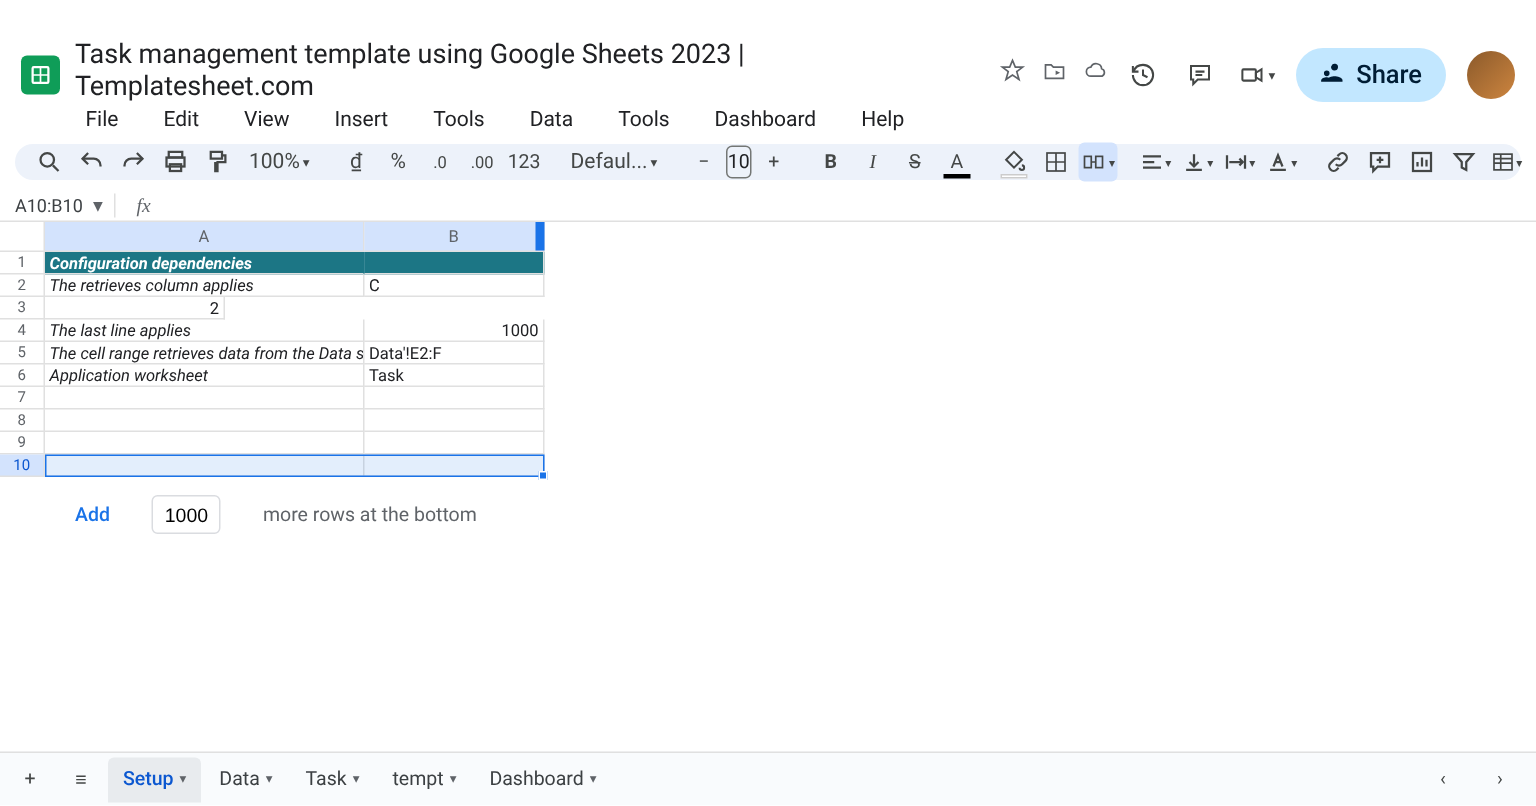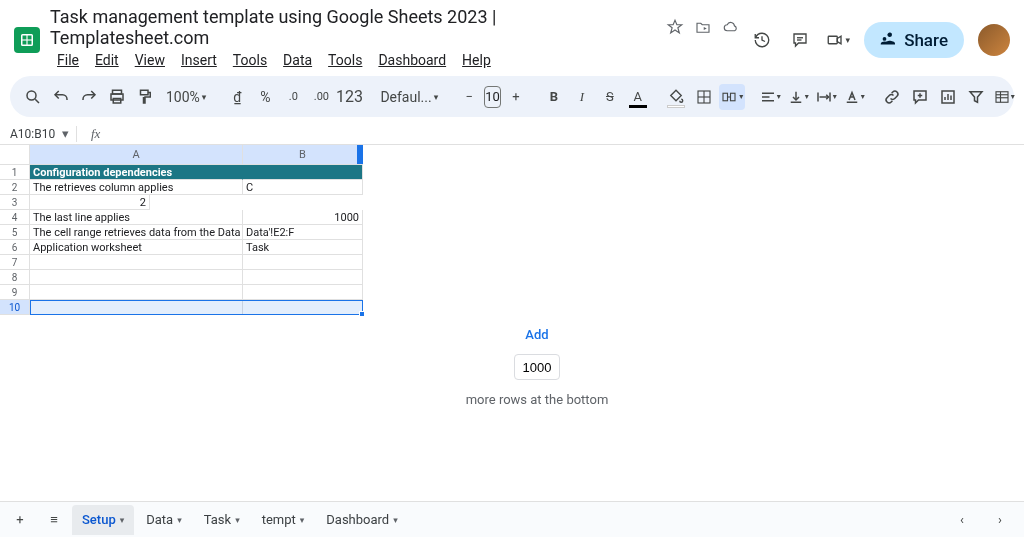--- a/index.html
+++ b/index.html
@@ -2,34 +2,34 @@
 <html><head>
 <meta charset="utf-8">
 <style>
 * { margin: 0; padding: 0; box-sizing: border-box; }
 body { font-family: "Google Sans", Roboto, Arial, sans-serif; font-size: 13px; color: #202124; background: #fff; width: 1024px; height: 537px; overflow: hidden; display: flex; flex-direction: column; }
 
 
 .titlebar { display: flex; align-items: center; padding: 6px 14px 0 14px; gap: 10px; }
 .logo { width: 26px; height: 26px; background: #0f9d58; border-radius: 4px; display: flex; align-items: center; justify-content: center; color: #fff; }
 .title-area { flex: 1; min-width: 0; }
-.doc-title-row { display: flex; align-items: center; gap: 10px; }
+.doc-title-row { display: flex; align-items: center; gap: 10px; margin-top: 20px; }
 .doc-title { font-size: 18px; color: #202124; }
 .title-icon { width: 18px; height: 18px; color: #5f6368; display: flex; align-items: center; justify-content: center; cursor: pointer; }
 .title-right { display: flex; align-items: center; gap: 14px; }
 .icon-btn { width: 24px; height: 24px; display: flex; align-items: center; justify-content: center; color: #444746; cursor: pointer; border-radius: 50%; }
 .share-btn { background: #c2e7ff; color: #001d35; display: flex; align-items: center; gap: 6px; padding: 8px 16px; border-radius: 40px; font-weight: 500; font-size: 17px; cursor: pointer; }
 .avatar { width: 32px; height: 32px; border-radius: 50%; background: linear-gradient(135deg,#8b5a2b,#cd853f); }
 
 
-.menubar { display: flex; gap: 2px; padding: 2px 0 4px 0; text-decoration: underline; }
+.menubar { display: flex; gap: 16px; padding: 2px 0 4px 0; }
 .menubar span { padding: 2px 7px; font-size: 14px; color: #202124; border-radius: 4px; cursor: pointer; }
 
 
-.toolbar { display: flex; align-items: center; gap: 2px; padding: 4px 10px; background: #edf2fa; border-radius: 24px; margin: 2px 10px 6px 10px; height: 41px; }
+.toolbar { display: flex; align-items: center; gap: 2px; padding: 4px 10px; background: #edf2fa; border-radius: 24px; margin: 2px 10px 6px 10px; height: 24px; }
 .tb-btn { min-width: 26px; height: 26px; display: flex; align-items: center; justify-content: center; color: #444746; cursor: pointer; border-radius: 4px; position: relative; }
 .tb-btn.active { background: #d3e3fd; }
 .tb-sep { width: 1px; height: 20px; background: #c7c7c7; margin: 0 4px; }
 .tb-text { font-size: 14px; color: #444746; padding: 0 4px; }
 .tb-drop { font-size: 14px; color: #444746; padding: 0 6px; display: flex; align-items: center; gap: 2px; cursor: pointer; }
 .fontsize-box { border: 1px solid #747775; border-radius: 4px; width: 32px; height: 22px; display: flex; align-items: center; justify-content: center; font-size: 13px; }
 .color-bar { position: absolute; bottom: 2px; left: 4px; right: 4px; height: 3px; }
 .tb-flex { flex: 1; }
 
 
@@ -45,31 +45,31 @@
 .corner { width: 30px; border-right: 1px solid #e0e0e0; border-bottom: 1px solid #e0e0e0; background: #fff; }
 .col-header { border-right: 1px solid #e0e0e0; border-bottom: 1px solid #e0e0e0; font-size: 11px; color: #5f6368; display: flex; align-items: center; justify-content: center; background: #d3e3fd; }
 .col-a { width: 213px; }
 .col-b { width: 120px; position: relative; }
 .col-b-handle { position: absolute; right: -1px; top: 0; bottom: 0; width: 6px; background: #1a73e8; cursor: col-resize; }
 .rows { display: flex; flex-direction: column; }
 .row { display: flex; height: 15px; }
 .row-header { width: 30px; border-right: 1px solid #e0e0e0; border-bottom: 1px solid #e0e0e0; font-size: 10px; color: #5f6368; display: flex; align-items: center; justify-content: center; }
 .row-header.selected { background: #d3e3fd; color: #0b57d0; }
 .cell { border-right: 1px solid #e0e0e0; border-bottom: 1px solid #e0e0e0; font-size: 11px; padding: 0 3px; display: flex; align-items: center; overflow: hidden; white-space: nowrap; }
-.cell.a { width: 213px; }
+.cell.a { width: 213px; font-style: italic; }
 .cell.b { width: 120px; }
 .cell.right { justify-content: flex-end; }
 .row1 .cell { background: #1c7685; color: #fff; font-weight: bold; border-right-color: #1c7685; }
 .row1 .cell.b { border-right: 1px solid #e0e0e0; }
 .sel-row .cell { background: rgba(26,115,232,0); }
 .selection-overlay { position: absolute; left: 30px; top: 155px; width: 333px; height: 15px; border: 1px solid #1a73e8; background: rgba(26,115,232,0.12); pointer-events: none; }
 .selection-dot { position: absolute; right: -3px; bottom: -3px; width: 6px; height: 6px; background: #1a73e8; border: 1px solid #fff; }
 
 
-.add-rows { display: flex; align-items: center; gap: 12px; padding: 12px 0 0 50px; font-size: 13px; flex-direction: column; }
+.add-rows { display: flex; align-items: center; gap: 28px; padding: 12px 0 0 50px; font-size: 13px; }
 .add-link { color: #1a73e8; font-weight: 500; cursor: pointer; }
 .rows-input { width: 46px; height: 26px; border: 1px solid #dadce0; border-radius: 4px; text-align: center; font-size: 13px; }
 .add-text { color: #5f6368; }
 
 
 .tabbar { display: flex; align-items: center; height: 36px; border-top: 1px solid #e0e0e0; padding: 0 4px; gap: 2px; background: #f9fbfd; position: relative; }
 .tab-btn { width: 32px; height: 30px; display: flex; align-items: center; justify-content: center; color: #444746; cursor: pointer; border-radius: 4px; }
 .sheet-tab { display: flex; align-items: center; gap: 4px; padding: 0 10px; height: 30px; font-size: 13px; color: #3c4043; cursor: pointer; border-radius: 4px 4px 0 0; }
 .sheet-tab.active { background: #e8ebee; color: #0b57d0; font-weight: 500; }
 .tab-caret { font-size: 9px; color: #5f6368; }
@@ -186,21 +186,21 @@
     </div>
   <div class="tb-drop">
       <span>100%</span>
       <span style="font-size:9px">▾</span>
     </div>
   <div class="tb-sep"></div>
   <div class="tb-btn tb-text">₫</div>
   <div class="tb-btn tb-text">%</div>
   <div class="tb-btn tb-text" style="font-size:11px">.0</div>
   <div class="tb-btn tb-text" style="font-size:11px">.00</div>
-  <div class="tb-btn tb-text" style="font-size:16px">123</div>
+  <div class="tb-btn tb-text" style="font-size:13px">123</div>
   <div class="tb-sep"></div>
   <div class="tb-drop">
       <span>Defaul...</span>
       <span style="font-size:9px">▾</span>
     </div>
   <div class="tb-sep"></div>
   <div class="tb-btn">−</div>
   <div class="fontsize-box">10</div>
   <div class="tb-btn">+</div>
   <div class="tb-sep"></div>

